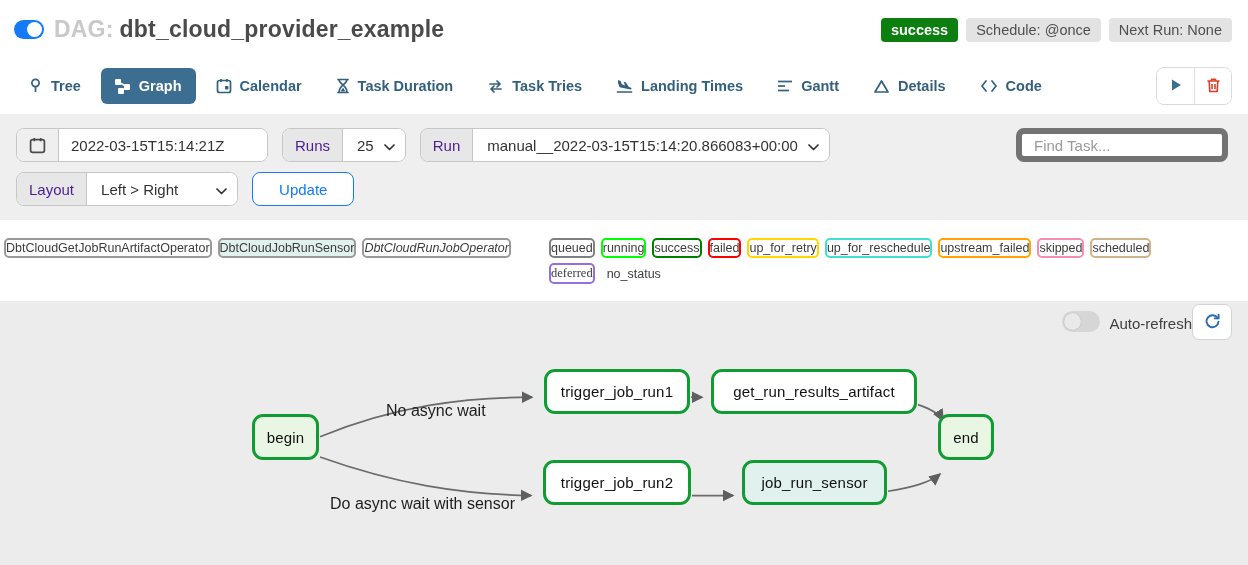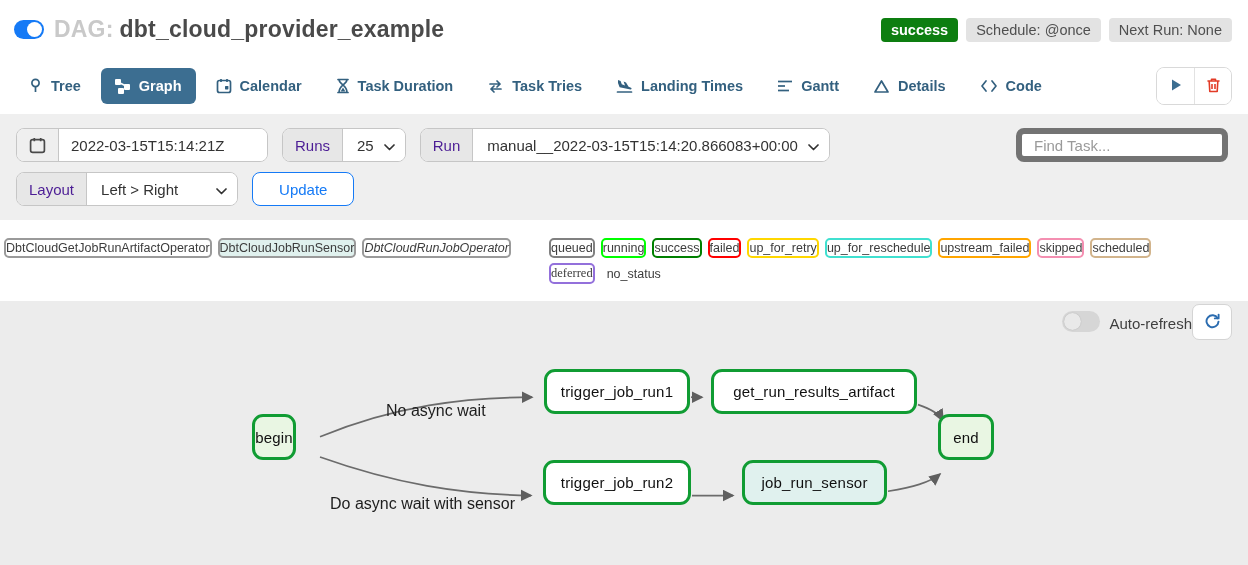--- a/index.html
+++ b/index.html
@@ -375,19 +375,19 @@
       <path d="M 691 90 L 702 90" marker-end="url(#arrow)"></path>
       <path d="M 918 97 C 931 101, 939 105, 943 112" marker-end="url(#arrow)"></path>
       <path d="M 692 182 L 733 182" marker-end="url(#arrow)"></path>
       <path d="M 888 178 C 912 174, 930 170, 940 162" marker-end="url(#arrow)"></path>
     </g>
   </svg>
 
   <div class="edge-label" style="left:386px; top:101px">No async wait</div>
   <div class="edge-label" style="left:330px; top:194px">Do async wait with sensor</div>
 
-  <div class="node" style="left: 252px; top: 113px; width: 44px; height: 46px; background-color: rgb(233, 246, 227); border-color: rgb(16, 156, 51); text-align: right;">begin</div>
+  <div class="node" style="left: 252px; top: 113px; width: 67px; height: 46px; background-color: rgb(233, 246, 227); border-color: rgb(16, 156, 51); text-align: right;">begin</div>
   <div class="node" style="left: 544px; top: 68px; width: 146px; height: 45px; background-color: rgb(255, 255, 255); border-color: rgb(16, 156, 51);">trigger_job_run1</div>
   <div class="node" style="left: 711px; top: 68px; width: 206px; height: 45px; background-color: rgb(255, 255, 255); border-color: rgb(16, 156, 51);">get_run_results_artifact</div>
   <div class="node" style="left: 938px; top: 113px; width: 56px; height: 46px; background-color: rgb(233, 246, 227); border-color: rgb(16, 156, 51);">end</div>
   <div class="node" style="left: 543px; top: 159px; width: 148px; height: 45px; background-color: rgb(255, 255, 255); border-color: rgb(16, 156, 51);">trigger_job_run2</div>
   <div class="node" style="left: 742px; top: 159px; width: 145px; height: 45px; background-color: rgb(224, 241, 238); border-color: rgb(16, 156, 51);">job_run_sensor</div>
 </div>
 
 </body></html>

